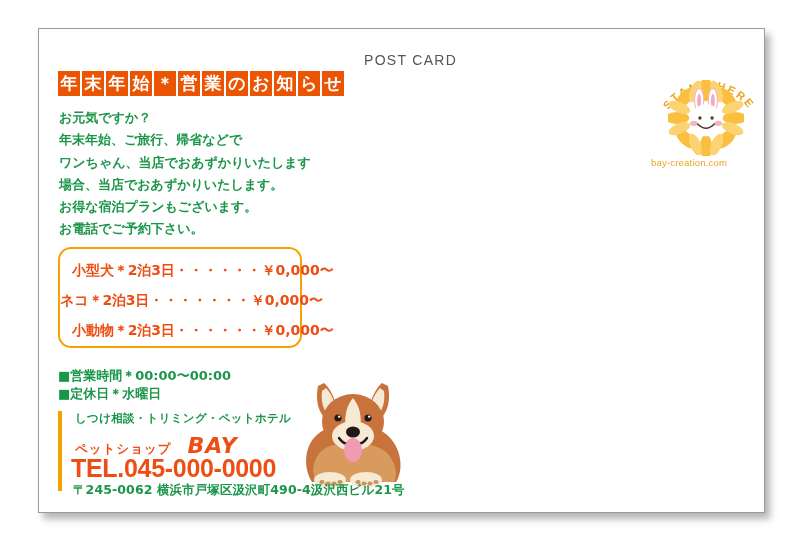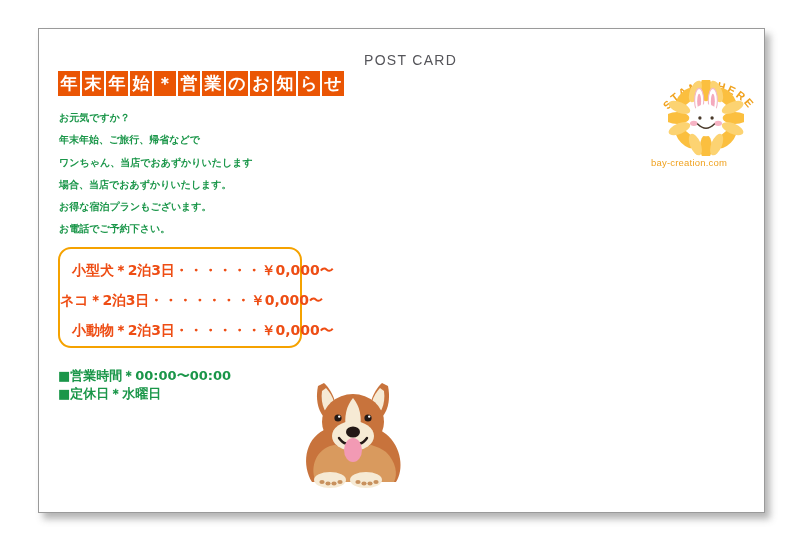--- a/index.html
+++ b/index.html
@@ -104,21 +104,21 @@
     text-align: center;
     font-family: "DejaVu Sans", sans-serif;
   }
 
   
   .body-copy {
     position: absolute;
     left: 20px;
     top: 78px;
     color: #1a9649;
-    font-size: 10px;
+    font-size: 13px;
     line-height: 22.3px;
     font-weight: bold;
     font-family: "DejaVu Sans", sans-serif;
     white-space: nowrap;
   }
   .body-copy div { height: 22.3px; }
 
   
   .price-box {
     position: absolute;
@@ -397,15 +397,24 @@
 
         <ellipse cx="59" cy="58" rx="7" ry="5.6" fill="#231815"></ellipse>
 
         <path d="M 45,64 Q 52,74 59,66" stroke="#231815" stroke-width="2.4" fill="none" stroke-linecap="round"></path>
         <path d="M 73,64 Q 66,74 59,66" stroke="#231815" stroke-width="2.4" fill="none" stroke-linecap="round"></path>
 
         <ellipse cx="59" cy="76" rx="9" ry="12" fill="#f29ab4"></ellipse>
       </g>
     </svg>
 
+    <div class="footer">
+      <div class="footer-bar"></div>
+      <div class="footer-tagline">しつけ相談・トリミング・ペットホテル</div>
+      <div class="footer-shopline">
+        <span class="shop-kana">ペットショップ</span><span class="shop-bay">BAY</span>
+      </div>
+      <div class="footer-tel">TEL.045-000-0000</div>
+      <div class="footer-address">〒245-0062 横浜市戸塚区汲沢町490-4汲沢西ビル21号</div>
+    </div>
 
   </div>
 </div>
 
 </body></html>

